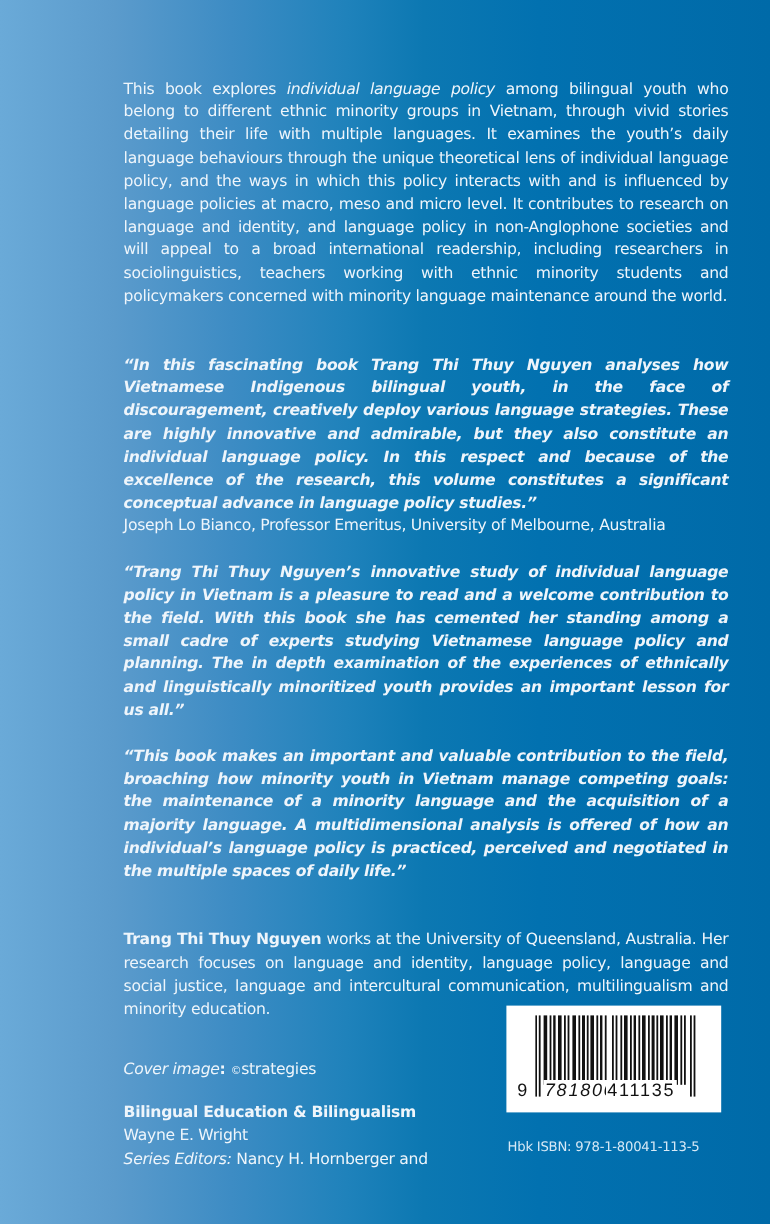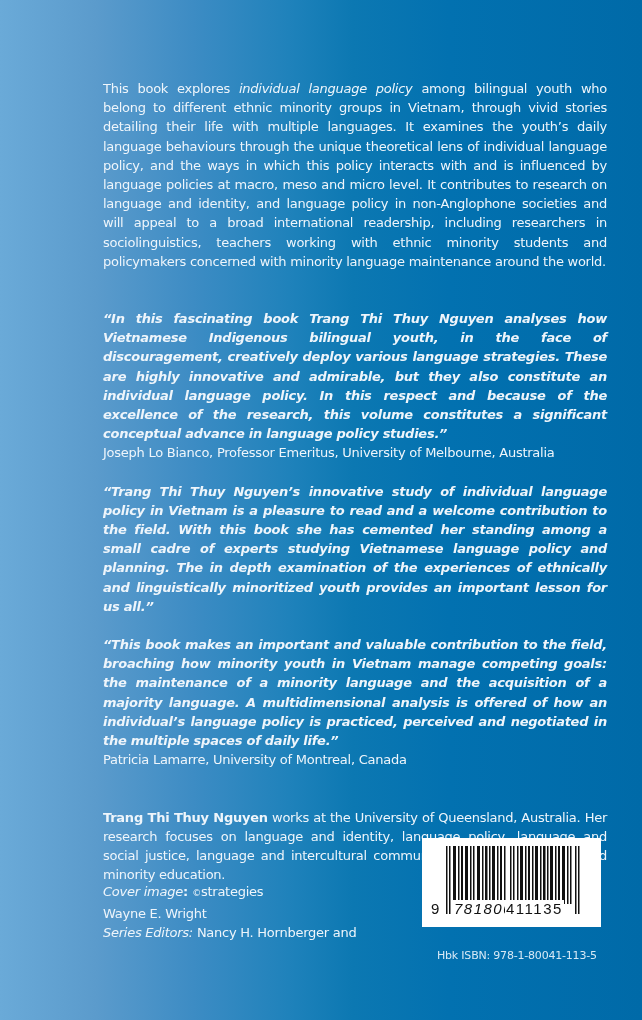--- a/index.html
+++ b/index.html
@@ -2,42 +2,42 @@
 <html><head>
 <meta charset="utf-8">
 <style>
   html, body { margin: 0; padding: 0; }
   body {
     width: 642px; height: 1020px; overflow: hidden; position: relative;
     background: linear-gradient(90deg, #6aaad8 0%, #5b9bcc 15%, #3d8cc4 30%, #1f82bb 45%, #0c78b2 55%, #0271b0 70%, #006aa8 100%);
     font-family: "DejaVu Sans", sans-serif;
     color: #eef5fb;
   }
-  .page { position: absolute; left: 103px; top: 79px; width: 504px; }
+  .page { position: absolute; left: 103px; top: 65px; width: 504px; }
   p { margin: 0; font-size: 13px; line-height: 19.2px; text-align: justify; letter-spacing: -0.25px; word-spacing: 0px; }
   .blurb { }
   .quote { font-style: italic; font-weight: bold; }
   .attr { font-size: 13px; line-height: 19.2px; letter-spacing: -0.25px; }
   .bold { font-weight: bold; }
   .it { font-style: italic; }
   .gap-big { height: 38px; }
   .gap-mid { height: 19px; }
   .bottom-left { position: absolute; left: 103px; top: 882px; font-size: 13px; line-height: 19.5px; letter-spacing: -0.25px; }
   .bottom-left .series-title { margin-top: 14px; font-weight: bold; }
   .barcode-box {
     position: absolute; left: 422px; top: 838px; width: 179px; height: 89px;
     background: #ffffff;
   }
   .barcode-bars { position: absolute; left: 24px; top: 8px; width: 134px; height: 68px; }
   .barcode-digits {
     position: absolute; left: 0; top: 62px; width: 179px; height: 22px;
     font-family: "Liberation Sans", sans-serif; font-size: 15px; color: #111;
   }
   .barcode-digits span { position: absolute; background: #fff; padding: 0 1px; }
-  .isbn { position: absolute; left: 437px; top: 949px; font-size: 11px; letter-spacing: -0.2px; color: #d7e9f6; }
+  .isbn { position: absolute; left: 423px; top: 949px; font-size: 11px; letter-spacing: -0.2px; color: #d7e9f6; }
 </style>
 </head>
 <body>
 
 <div class="page">
   <p class="blurb"><span>This book explores </span><span class="it">individual language policy</span><span> among bilingual youth who belong to different ethnic minority groups in Vietnam, through vivid stories detailing their life with multiple languages. It examines the youth’s daily language behaviours through the unique theoretical lens of individual language policy, and the ways in which this policy interacts with and is influenced by language policies at macro, meso and micro level. It contributes to research on language and identity, and language policy in non-Anglophone societies and will appeal to a broad international readership, including researchers in sociolinguistics, teachers working with ethnic minority students and policymakers concerned with minority language maintenance around the world.</span></p>
 
   <div class="gap-big"></div>
 
   <div>
@@ -48,30 +48,30 @@
   <div class="gap-mid"></div>
 
   <div>
     <p class="quote">“Trang Thi Thuy Nguyen’s innovative study of individual language policy in Vietnam is a pleasure to read and a welcome contribution to the field. With this book she has cemented her standing among a small cadre of experts studying Vietnamese language policy and planning. The in depth examination of the experiences of ethnically and linguistically minoritized youth provides an important lesson for us all.”</p>
   </div>
 
   <div class="gap-mid"></div>
 
   <div>
     <p class="quote">“This book makes an important and valuable contribution to the field, broaching how minority youth in Vietnam manage competing goals: the maintenance of a minority language and the acquisition of a majority language.  A multidimensional analysis is offered of how an individual’s language policy is practiced, perceived and negotiated in the multiple spaces of daily life.”</p>
-    <div class="attr">Patricia Lamarre, University of Montreal, Canada</div>
   </div>
 
   <div class="gap-big"></div>
 
   <p><span class="bold">Trang Thi Thuy Nguyen</span><span> works at the University of Queensland, Australia. Her research focuses on language and identity, language policy, language and social justice, language and intercultural communication, multilingualism and minority education.</span></p>
 </div>
 
 <div class="bottom-left">
   <div><span class="it">Cover image</span><span class="bold">: </span><span style="font-size:9px;">©</span><span>strategies</span></div>
+  <div class="series-title">Bilingual Education &amp; Bilingualism</div>
   <div>Wayne E. Wright</div>
   <div><span class="it">Series Editors:</span><span> Nancy H. Hornberger and</span></div>
 </div>
 
 <div class="barcode-box">
   <svg class="barcode-bars" viewBox="0 0 134 68" preserveAspectRatio="none">
     <g fill="#111">
       <rect x="0" y="0" width="1.5" height="68"></rect>
         <rect x="3" y="0" width="1.5" height="68"></rect>
       <rect x="7" y="0" width="3" height="58"></rect>

